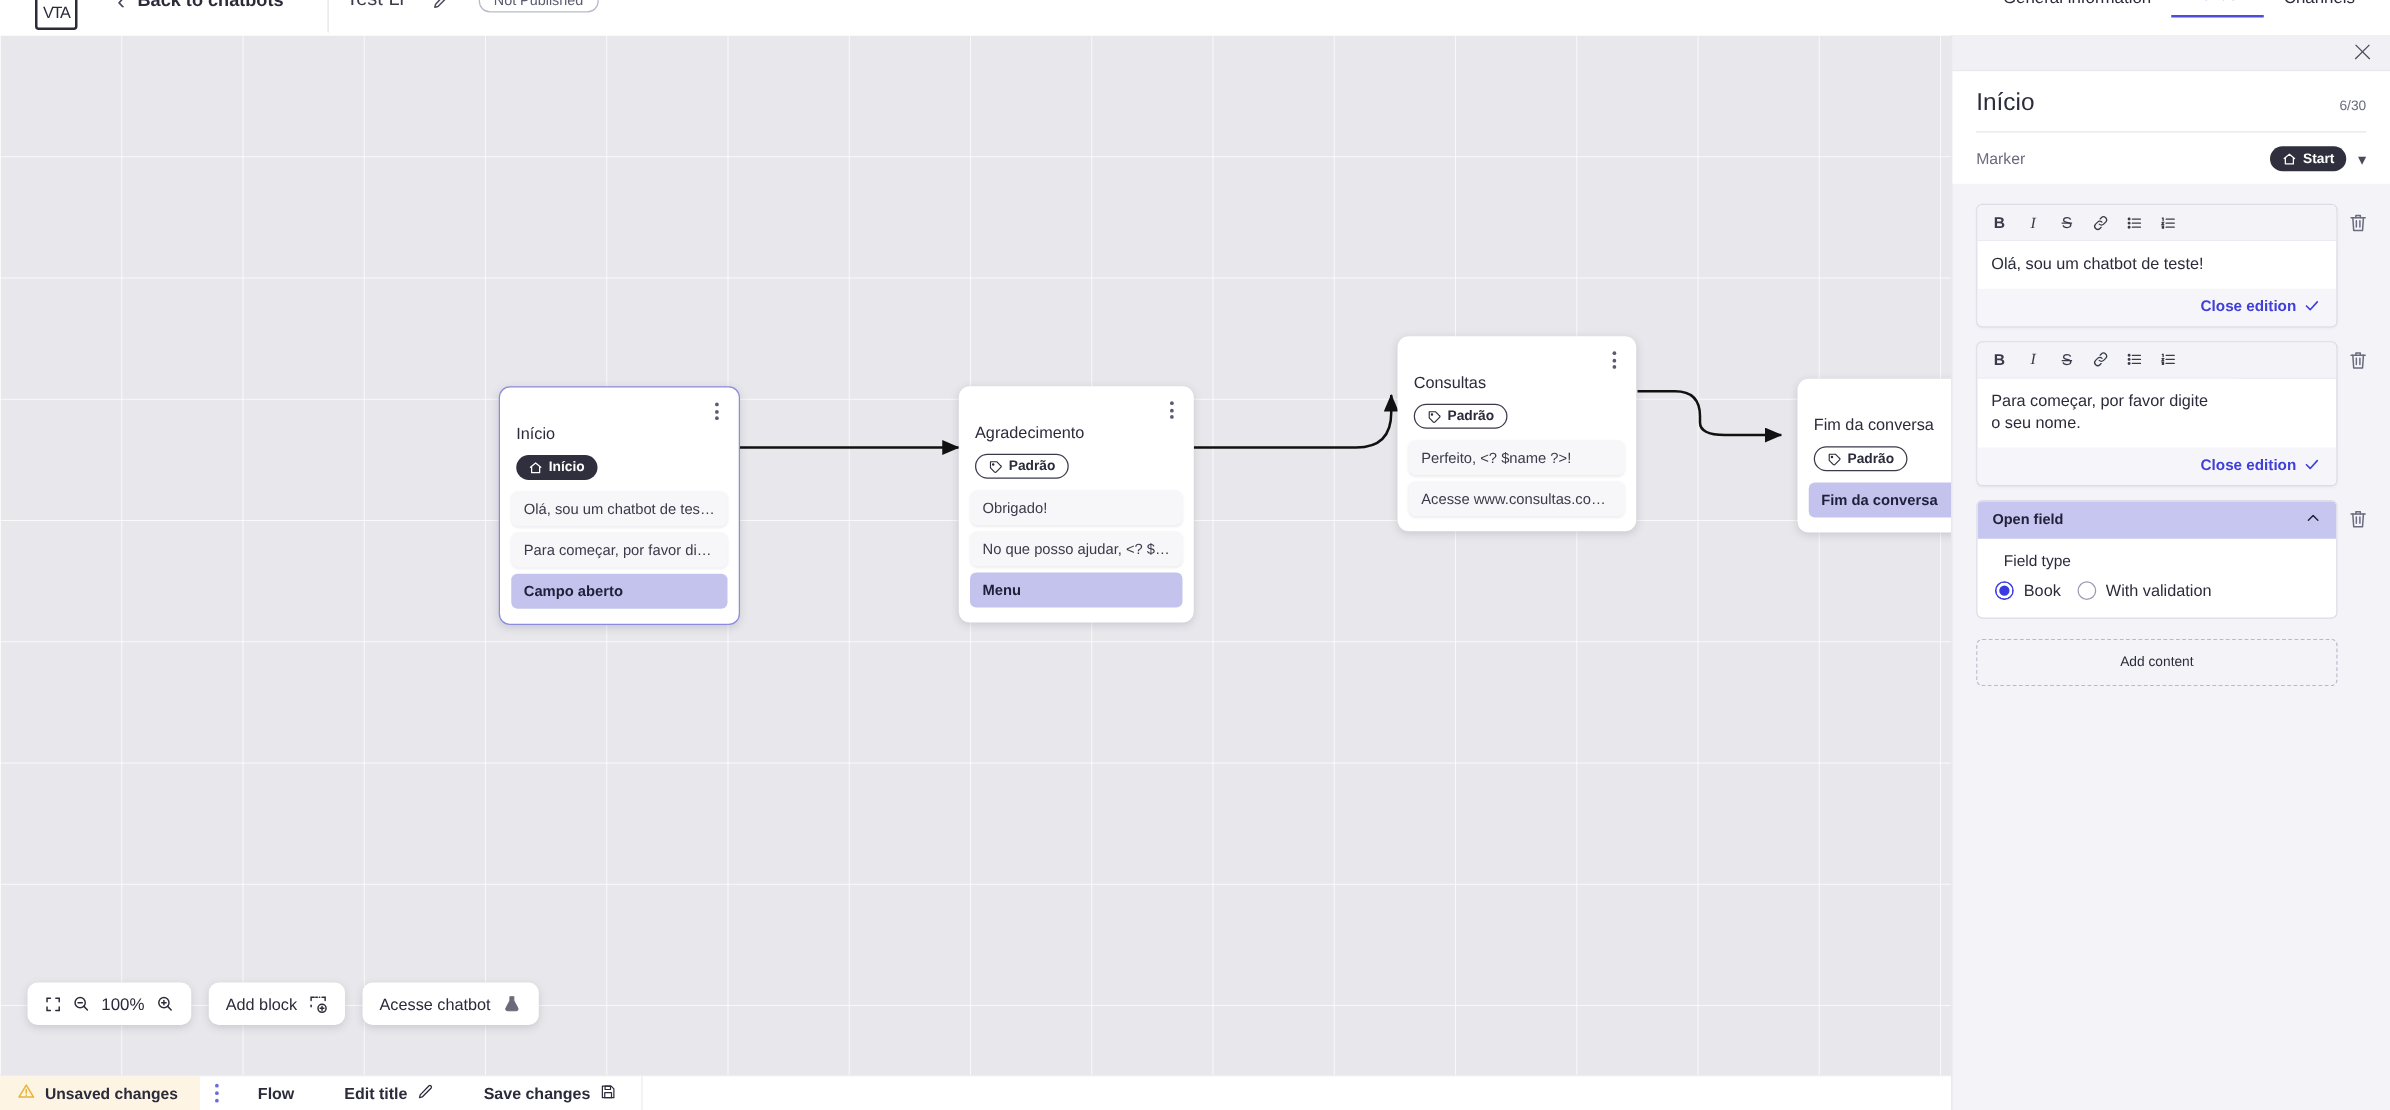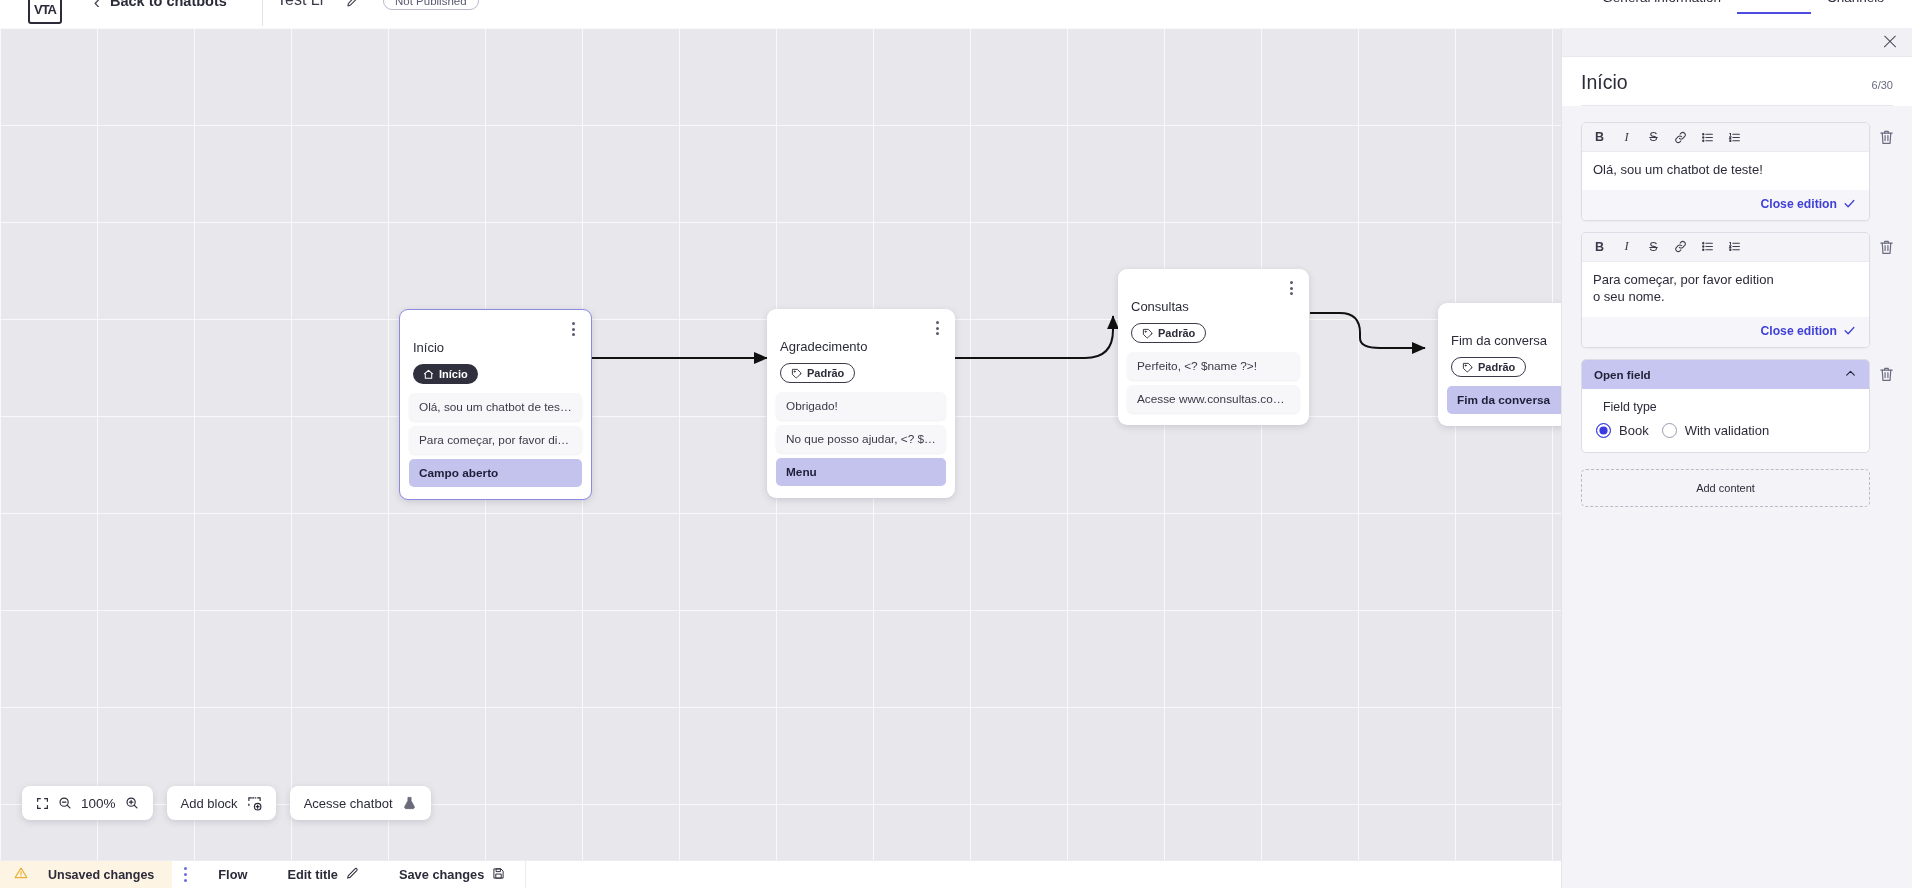--- a/index.html
+++ b/index.html
@@ -15,21 +15,21 @@
   .topbar{
     position:absolute; left:0; top:0; width:1912px; height:28px;
     background:#fff; display:flex; align-items:center; z-index:40;
   }
   .logo-box{
     position:absolute; left:28px; top:-6px; width:34px; height:30px;
     border:2px solid #2b2b3a; border-radius:3px;
     display:flex; align-items:center; justify-content:center;
     overflow:hidden;
   }
-  .logo-mark{ font-size:13px; font-weight:700; letter-spacing:-1px; color:#2b2b3a; line-height:1;}
+  .logo-mark{ font-size:13px; font-weight:400; letter-spacing:-1px; color:#2b2b3a; line-height:1;}
   .back-chev{
     position:absolute; left:88px; top:-10px; width:18px;height:24px;
     display:flex;align-items:center;justify-content:center;
     color:#4a4a5a; font-size:19px;
   }
   .back-label{
     position:absolute; left:110px; top:-12px; height:26px;
     display:flex;align-items:center; font-size:14.5px; font-weight:700; color:#2b2b3a;
   }
   .hdr-sep{
@@ -111,21 +111,21 @@
   .zoomval{ font-weight:400; font-size:13.5px;}
   .icon-sq{ display:inline-flex; align-items:center; justify-content:center;}
 
   
   .statusbar{
     position:absolute; left:0; bottom:0; width:1561px; height:28px;
     background:#ffffff; display:flex; align-items:center; border-top:1px solid #ececf2;
     z-index:30;
   }
   .unsaved{
-    height:28px; background:#fdf4e3; display:flex; align-items:center; gap:20px;
+    height:28px; background:#fdf4e3; display:flex; align-items:center; gap:8px;
     padding:0 18px 0 14px; font-size:12.5px; font-weight:700; color:#2b2b3a;
   }
   .sb-kebab{ width:26px;height:28px;display:flex;flex-direction:column;align-items:center;justify-content:center;gap:2.6px;cursor:pointer;}
   .sb-kebab i{ width:3px;height:3px;border-radius:50%;background:#6b6be0;display:block;}
   .sb-item{ display:flex; align-items:center; gap:8px; font-size:12.8px; font-weight:700; color:#2b2b3a; padding:0 20px; cursor:pointer;}
   .sb-sep{ width:1px;height:28px;background:#ececf2;}
 
   
   .panel{
     position:absolute; right:0; top:28px; width:351px; height:860px;
@@ -425,20 +425,33 @@
     <span class="panel-bar-title">Block details</span>
     <span class="close-x"></span>
   </div>
 
   <div class="panel-body">
     <div class="ttl-row">
       <span class="blk-name">Início</span>
       <span class="counter">6/30</span>
     </div>
     <div class="hr"></div>
+    <div class="marker-row">
+      <span class="marker-lbl">Marker</span>
+      <span class="marker-right">
+        <span class="tag start" style="margin:0;">
+          <svg width="11" height="11" viewBox="0 0 24 24" fill="none" stroke="#fff" stroke-width="2.2" stroke-linecap="round" stroke-linejoin="round">
+              <path d="M3 10.5 12 3l9 7.5"></path>
+              <path d="M5 10v10h14V10"></path>
+            </svg>
+          <span>Start</span>
+        </span>
+        <span class="chev-d">▾</span>
+      </span>
+    </div>
   </div>
 
 
   <div class="panel-content">
 
     <div class="editor-wrap">
       <div class="editor">
         <div class="etoolbar">
           <span class="ebtn" style="font-weight:700;">B</span>
           <span class="ebtn" style="font-style:italic;font-family:'Liberation Serif',serif;">I</span>
@@ -506,21 +519,21 @@
             </span>
           <span class="ebtn">
               <svg width="13" height="13" viewBox="0 0 24 24" fill="none" stroke="#3a3a4a" stroke-width="2" stroke-linecap="round">
                 <path d="M9 6h12M9 12h12M9 18h12"></path>
                 <path d="M3.4 4.6h1.2V8"></path>
                 <path d="M3 10.8h2.2L3 14h2.4"></path>
                 <path d="M3.2 16.6h2v1.4h-1.6v1.4h1.6"></path>
               </svg>
             </span>
         </div>
-        <div class="etext" style="max-width:205px;">Para começar, por favor edition o seu nome.</div>
+        <div class="etext" style="max-width:205px;">Para começar, por favor digite o seu nome.</div>
         <div class="eclose">
           <span>Close edition</span>
           <svg width="13" height="13" viewBox="0 0 24 24" fill="none" stroke="#4040d8" stroke-width="2.4" stroke-linecap="round" stroke-linejoin="round">
               <path d="M4 12.5 9.5 18 20 6.5"></path>
             </svg>
         </div>
       </div>
       <span class="trash">
         <svg width="17" height="18" viewBox="0 0 24 24" fill="none" stroke="#6a6a80" stroke-width="1.7" stroke-linecap="round" stroke-linejoin="round">
             <path d="M4 6.5h16"></path>

